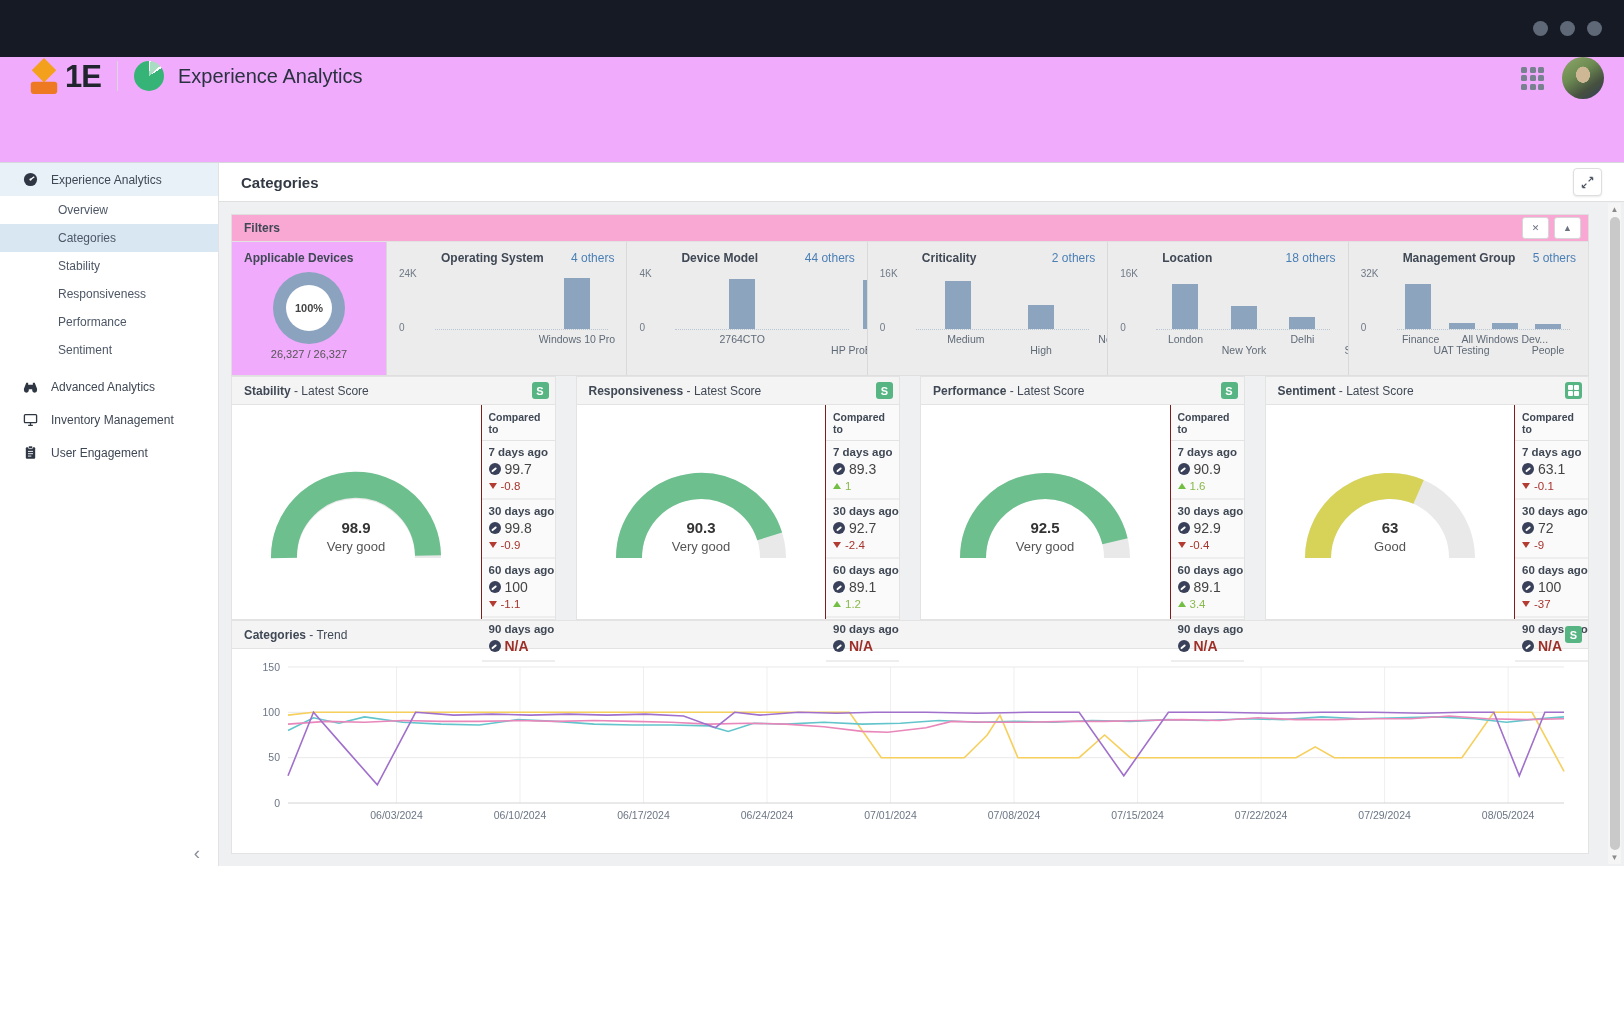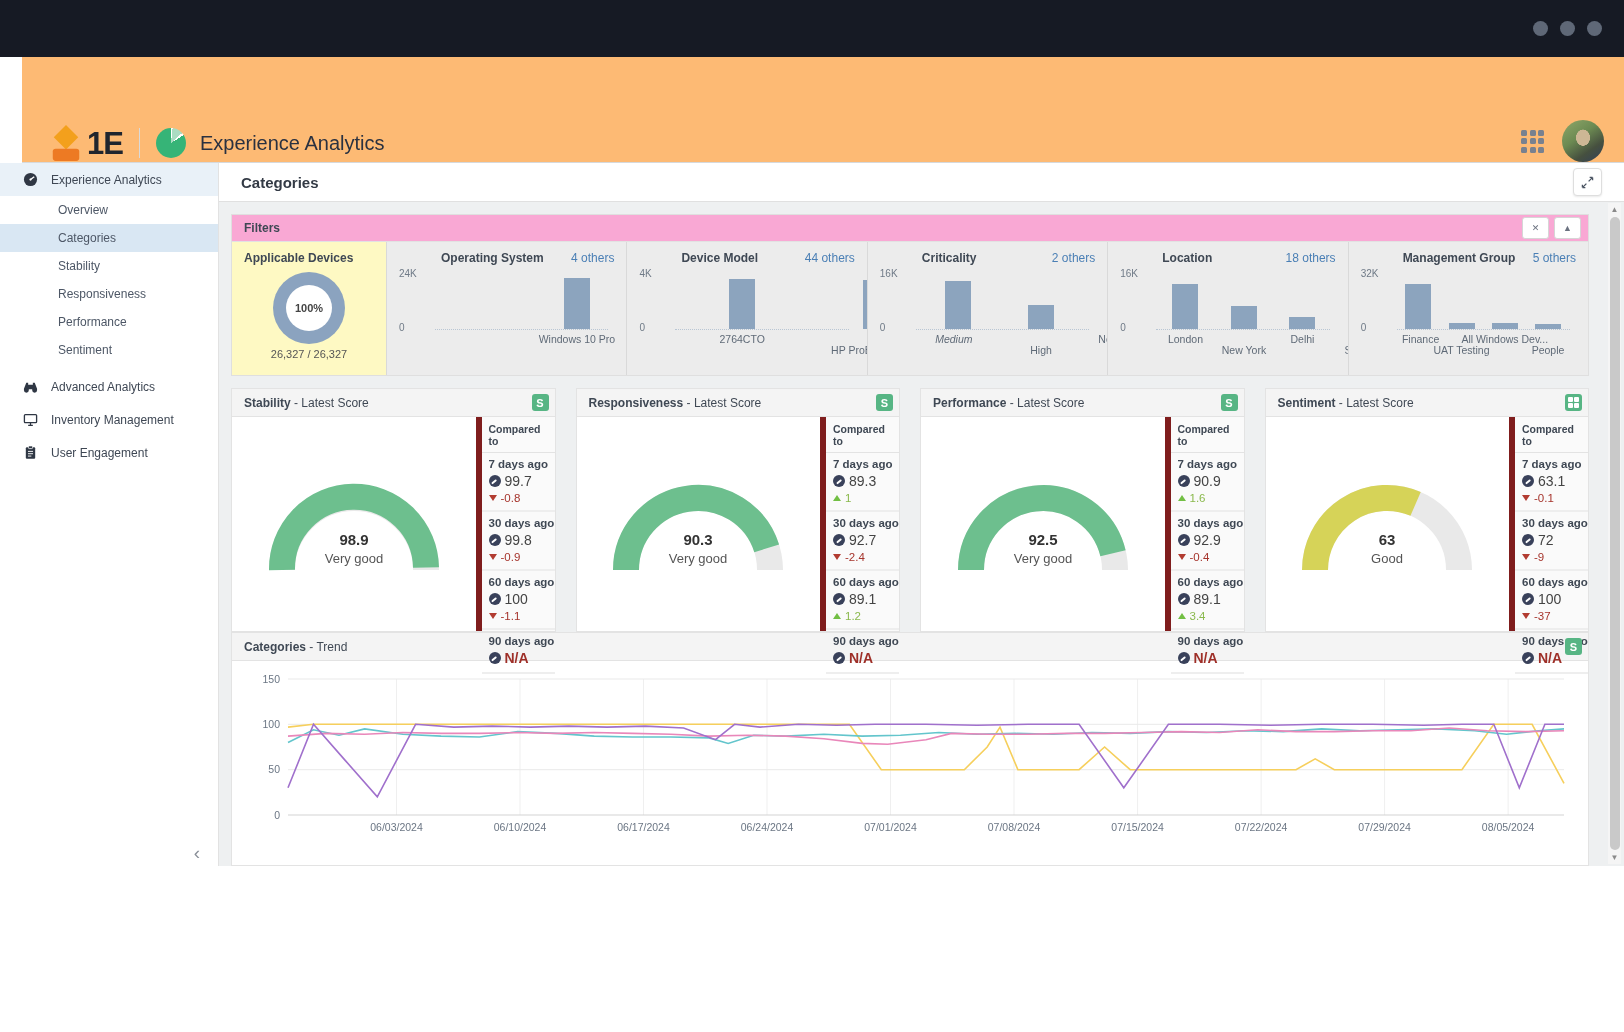--- a/index.html
+++ b/index.html
@@ -3,21 +3,21 @@
 <meta charset="utf-8">
 <style>
   html,body{margin:0;padding:0;background:#fff;font-family:"Liberation Sans",sans-serif;}
   .stage{position:relative;width:1624px;height:1032px;background:#fff;overflow:hidden;}
 
   
   .topbar{height:57px;background:#161a24;display:flex;align-items:center;justify-content:flex-end;padding-right:22px;gap:12px;}
   .win-dot{width:15px;height:15px;border-radius:50%;background:#5f6877;}
 
   
-  .appbar{height:105px;display:flex;align-items:flex-end;justify-content:space-between;padding:0 20px 0 27px;border-bottom:1px solid #d6d9dc;background:#fdba74;margin-left:22px;}
+  .appbar{height:105px;display:flex;align-items:flex-start;justify-content:space-between;padding:0 20px 0 27px;border-bottom:1px solid #d6d9dc;background:#f0abfc;}
   .brand{display:flex;align-items:center;}
   .logo-mark{display:flex;align-items:flex-end;}
   .logo-text{font-size:31px;font-weight:800;color:#20252e;letter-spacing:-1px;margin-left:4px;line-height:1;}
   .brand-divider{width:1px;height:30px;background:#d9d9d9;margin:0 16px;}
   .pie-icon{width:30px;height:30px;border-radius:50%;background:conic-gradient(#ffffff 0deg 6deg,#aadcc3 6deg 48deg,#ffffff 48deg 58deg,#36b477 58deg 360deg);}
   .brand-title{font-size:20px;color:#2a3140;margin-left:14px;}
   .appbar-right{display:flex;align-items:center;gap:18px;}
   .grid-icon{width:23px;height:23px;display:grid;grid-template-columns:repeat(3,1fr);gap:2.5px;cursor:pointer;}
   .grid-icon i{background:#78818f;border-radius:1.5px;}
   .avatar{width:42px;height:42px;border-radius:50%;background:radial-gradient(ellipse at 50% 42%,#cdb795 0 23%,rgba(0,0,0,0) 24%),linear-gradient(145deg,#8fa86a 0%,#6c8a52 40%,#46503f 70%,#32405c 100%);cursor:pointer;}
@@ -46,49 +46,49 @@
   .vs-up{top:0;} .vs-down{bottom:0;}
   .vs-thumb{position:absolute;left:1.5px;top:14px;bottom:14px;width:10px;background:#c9c9c9;border-radius:5px;cursor:pointer;}
 
   
   .filters{background:#ececec;border:1px solid #dfdfdf;}
   .filters-head{height:26px;background:#f9a8d4;border-bottom:1px solid #e2e2e2;display:flex;align-items:center;justify-content:space-between;padding:0 7px 0 12px;}
   .filters-title{font-size:12px;font-weight:700;color:#3f4854;}
   .fbtns{display:flex;gap:5px;}
   .fbtn{width:25px;height:20px;background:#fff;border:1px solid #d6d6d6;border-radius:3px;display:flex;align-items:center;justify-content:center;font-size:9px;color:#6b7280;cursor:pointer;}
   .filters-row{display:flex;height:133px;}
-  .tile-app{width:130px;background:#fef9c3;padding:9px 12px 8px;display:flex;flex-direction:column;flex:none;}
+  .tile-app{width:130px;background:#f0abfc;padding:9px 12px 8px;display:flex;flex-direction:column;flex:none;}
   .tile-app-label{font-size:12px;font-weight:600;color:#3f4854;}
   .donut{position:relative;width:72px;height:72px;border-radius:50%;background:#8ba3bf;margin:7px auto 4px;}
   .donut::after{content:"";position:absolute;inset:13px;background:#fff;border-radius:50%;}
   .donut-pct{position:absolute;inset:0;display:flex;align-items:center;justify-content:center;font-size:11px;font-weight:700;color:#444;z-index:1;}
   .tile-app-count{text-align:center;font-size:11px;color:#555;}
   .tile{flex:1;border-left:1px solid #d9d9d9;padding:9px 12px 4px;overflow:hidden;}
   .tile-head{display:flex;justify-content:space-between;align-items:baseline;font-size:12px;margin-left:42px;}
   .tile-name{font-weight:600;color:#3f4854;}
   .tile-others{color:#4a7fb5;cursor:pointer;}
   .tile-chart{position:relative;height:58px;margin:6px 6px 0 36px;border-bottom:1px dotted #b9c6d4;}
   .ylab{position:absolute;left:-36px;width:30px;text-align:left;font-size:10px;color:#6f7a87;}
   .ytop{top:-3px;} .ybot{bottom:-4px;}
   .bar{position:absolute;bottom:0;width:26px;background:#8ca4be;cursor:pointer;}
   .tile-labels{position:relative;height:28px;margin-left:36px;}
   .blab{position:absolute;transform:translateX(-50%);white-space:nowrap;font-size:10.5px;color:#5f6a77;}
 
   
-  .score-row{display:flex;gap:20px;margin-top:12px;}
+  .score-row{display:flex;gap:20px;}
   .score-card{flex:1;background:#fff;border:1px solid #e3e3e3;height:242px;display:flex;flex-direction:column;min-width:0;}
   .card-head{height:27px;flex:none;background:#f4f4f4;border-bottom:1px solid #e3e3e3;display:flex;align-items:center;justify-content:space-between;padding:0 6px 0 12px;}
   .card-title{font-size:12px;color:#3f4854;white-space:nowrap;overflow:hidden;}
   .card-title b{font-weight:700;}
   .badge{min-width:17px;height:17px;background:#57b584;border-radius:3px;color:#fff;font-size:11px;font-weight:700;display:flex;align-items:center;justify-content:center;cursor:pointer;flex:none;}
   .bgrid{display:grid;grid-template-columns:5px 5px;gap:1.5px;}
   .bgrid i{width:5px;height:5px;background:#fff;border-radius:1px;}
   .score-body{flex:1;display:flex;min-height:0;}
   .gauge-area{flex:1;display:flex;align-items:center;justify-content:center;min-width:0;}
-  .cmp-col{width:73px;flex:none;border-left:6px solid #7f1d1d;background:#fafafa;}
+  .cmp-col{width:73px;flex:none;border-left:1px solid #7f1d1d;background:#fafafa;}
   .cmp-head{padding:6px 7px 5px;font-size:10.5px;font-weight:700;color:#3f4854;border-bottom:1px solid #e3e3e3;}
   .cmp-row{padding:5px 7px 6px;border-bottom:2px solid #eeeeee;font-size:11.5px;}
   .cmp-period{font-weight:600;color:#3f4854;white-space:nowrap;}
   .cmp-val{display:flex;align-items:center;gap:4px;color:#444;margin-top:3px;}
   .cmp-num{font-size:14px;}
   .spd{position:relative;width:12px;height:12px;border-radius:50%;background:#39415a;flex:none;}
   .spd::after{content:"";position:absolute;left:2.5px;top:5.5px;width:5.5px;height:1.5px;background:#fff;border-radius:1px;transform:rotate(-40deg);}
   .cmp-delta{display:flex;align-items:center;gap:4px;margin-top:3px;}
   .tri{width:0;height:0;border-left:4.5px solid transparent;border-right:4.5px solid transparent;}
   .tri-down{border-top:6px solid #b23c31;}
@@ -260,21 +260,21 @@
                   <span class="tile-name">Criticality</span>
                   <span class="tile-others">2 others</span>
                 </div>
                 <div class="tile-chart">
                   <span class="ylab ytop">16K</span>
                   <span class="ylab ybot">0</span>
                   <div class="bar" style="left: 28.75px; height: 48.3px; background: rgb(140, 164, 190);"></div>
                   <div class="bar" style="left: 112.25px; height: 24.5px; background: rgb(140, 164, 190);"></div>
                 </div>
                 <div class="tile-labels">
-                  <span class="blab" style="left: 38px; top: 3px; font-style: italic;">Medium</span>
+                  <span class="blab" style="left: 50px; top: 3px;">Medium</span>
                   <span class="blab" style="left: 125.25px; top: 14px;">High</span>
                   <span class="blab" style="left: 208.75px; top: 3px;">Non-critical</span>
                 </div>
               </div>
               <div class="tile">
                 <div class="tile-head">
                   <span class="tile-name">Location</span>
                   <span class="tile-others">18 others</span>
                 </div>
                 <div class="tile-chart">

